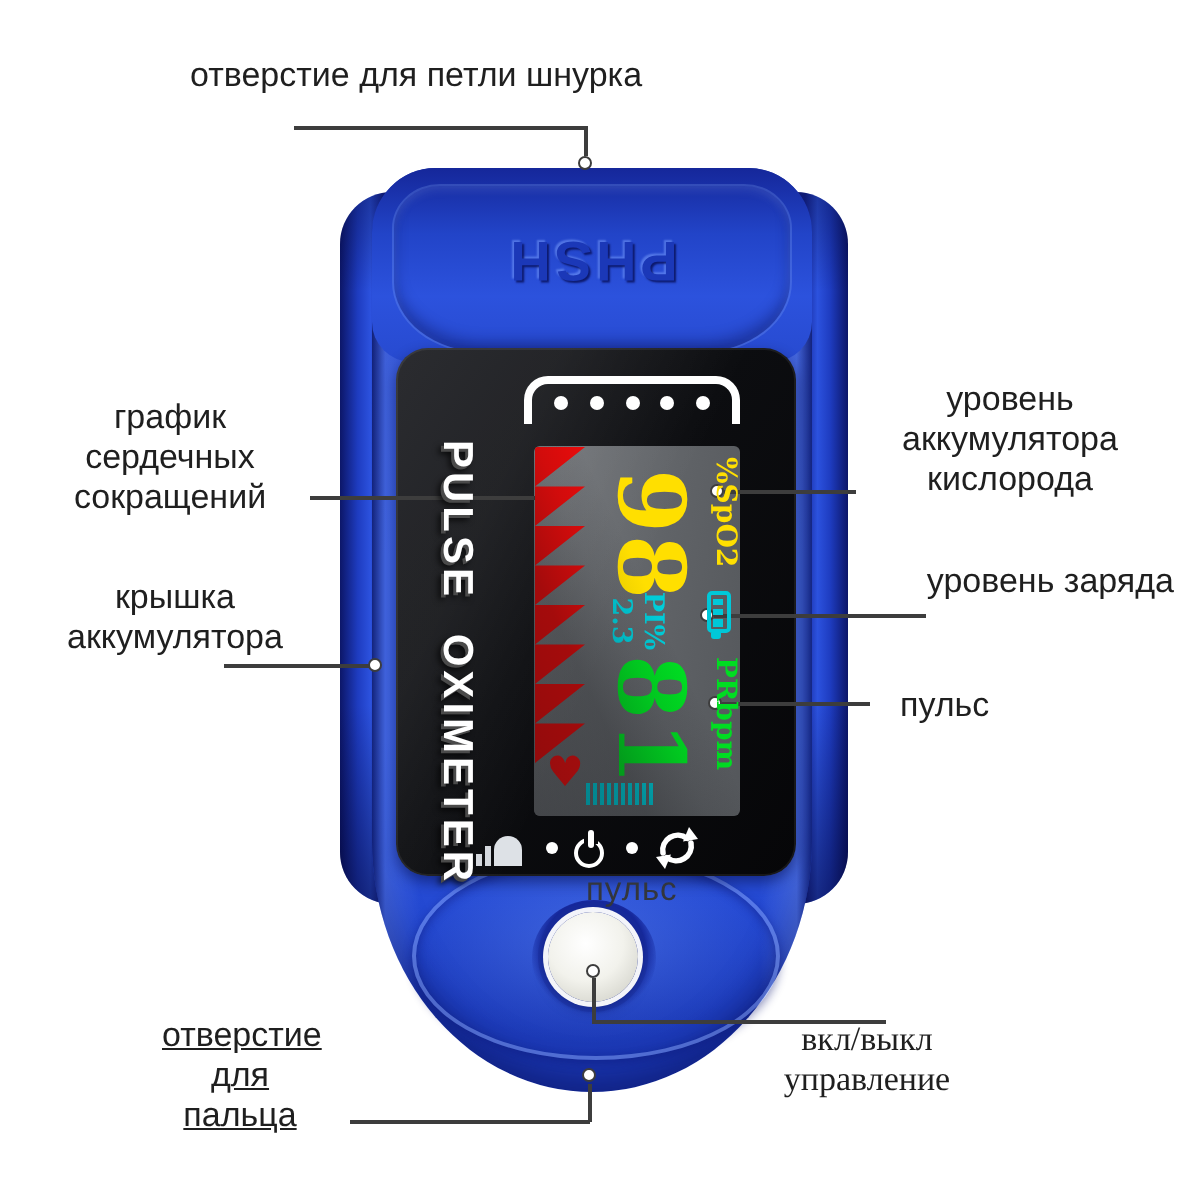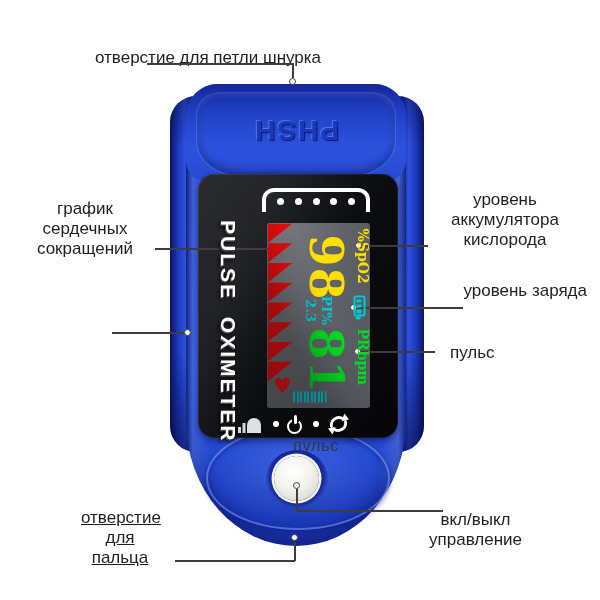--- a/index.html
+++ b/index.html
@@ -175,33 +175,35 @@
         <path d="M4.5,13.5 A7.5,7.5 0 0 1 16.5,6.2" fill="none" stroke="#fff" stroke-width="2.8" stroke-linecap="round"></path>
         <polygon points="17.5,0.5 22,6.5 14.5,7.8" fill="#fff"></polygon>
         <path d="M18.5,8.5 A7.5,7.5 0 0 1 6.5,15.8" fill="none" stroke="#fff" stroke-width="2.8" stroke-linecap="round"></path>
         <polygon points="5.5,21.5 1,15.5 8.5,14.2" fill="#fff"></polygon>
       </svg>
     </div>
   </div>
 
   <div class="pulse-small">пульс</div>
 
-  <div class="label" style="left:95px;top:28px;width:215px;white-space:nowrap;margin-top:20px;">отверстие для петли шнурка</div>
+  <div class="label" style="left:95px;top:28px;width:215px;white-space:nowrap;">отверстие для петли шнурка</div>
   <div class="label" style="left:30px;top:199px;width:110px;">график
 сердечных
 сокращений</div>
+  <div class="label" style="left:30px;top:289px;width:115px;">крышка
+аккумулятора</div>
   <div class="label" style="left:81px;top:508px;width:78px;text-decoration:underline;">отверстие
 для
 пальца</div>
   <div class="label" style="left:430px;top:190px;width:150px;">уровень
 аккумулятора
 кислорода</div>
   <div class="label" style="left:437px;top:281px;width:150px;white-space:nowrap;text-align:right;">уровень заряда</div>
   <div class="label" style="left:450px;top:343px;text-align:left;">пульс</div>
-  <div class="label" style="left:408px;top:510px;width:135px;">вкл/выкл
+  <div class="label" style="left:366px;top:510px;width:135px;font-family:Liberation Serif, serif;">вкл/выкл
 управление</div>
 
   <div class="line hline" style="left:147px;top:63px;width:146px;"></div>
   <div class="line vline" style="left:292px;top:63px;height:15px;"></div>
   <div class="ring" style="left:289px;top:78px;"></div>
 
   <div class="line hline" style="left:155px;top:248px;width:120px;"></div>
   <div class="ring" style="left:274px;top:245px;"></div>
 
   <div class="line hline" style="left:112px;top:332px;width:74px;"></div>

